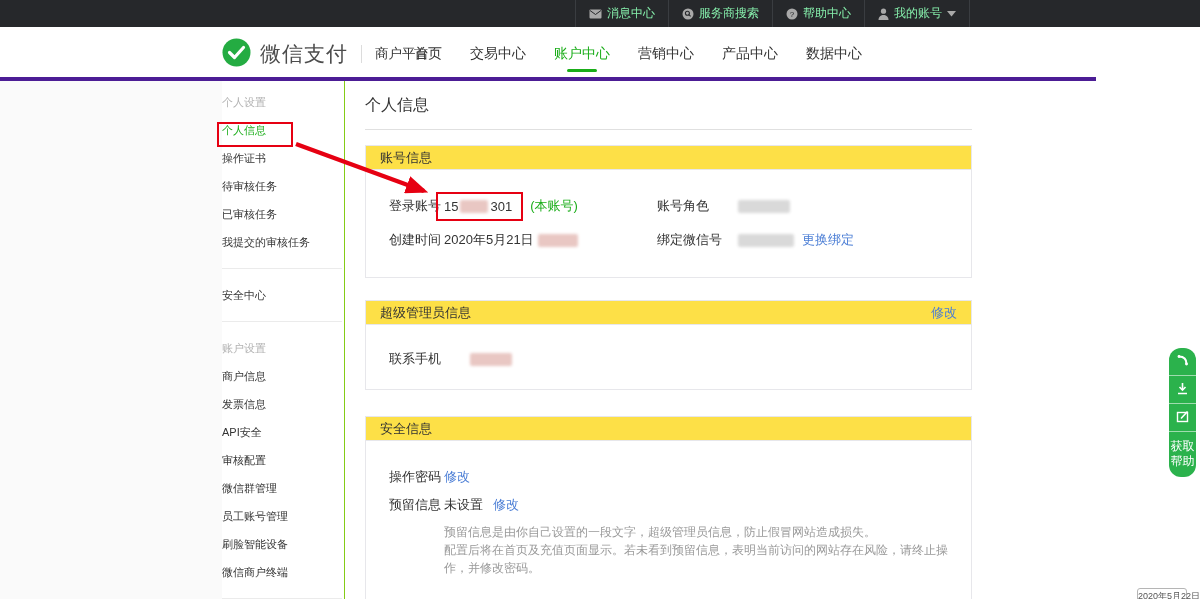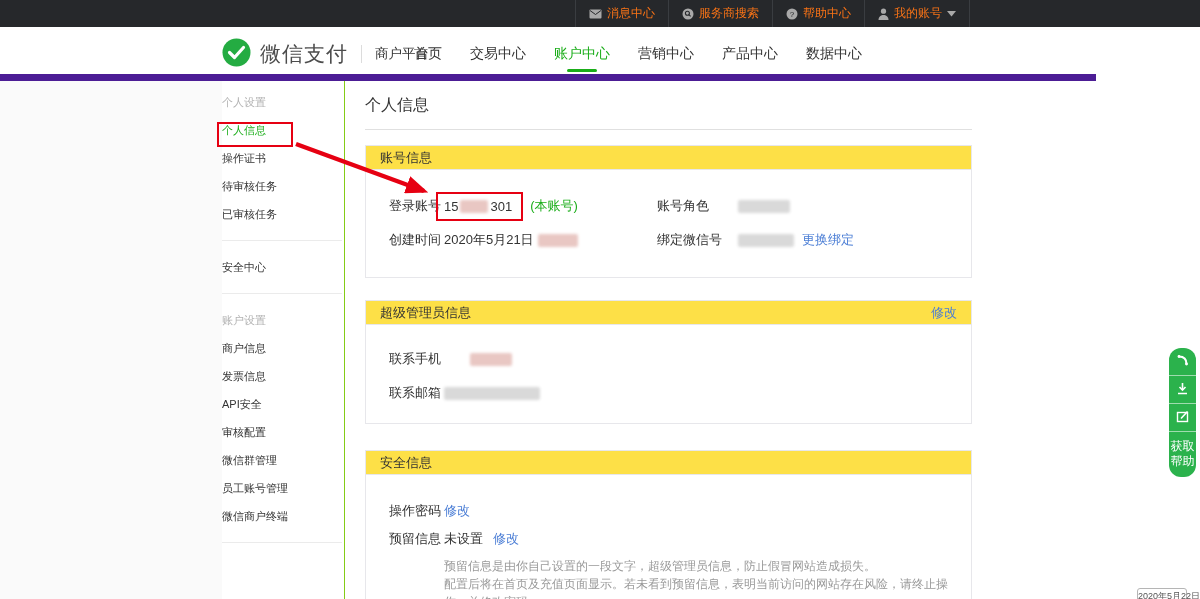--- a/index.html
+++ b/index.html
@@ -4,27 +4,27 @@
 <style>
   * { margin:0; padding:0; box-sizing:border-box; }
   html,body { width:1200px; height:599px; overflow:hidden; background:#fff;
     font-family:"Liberation Sans","DejaVu Sans",sans-serif; }
   .stage { position:relative; width:1200px; height:599px; overflow:hidden; }
 
   
   .topbar { position:absolute; top:0; left:0; width:1200px; height:27px; background:#26282b;
     display:flex; justify-content:flex-end; padding-right:230px; }
   .topbar-item { display:flex; align-items:center; gap:5px; padding:0 13px;
-    border-left:1px solid #3a3d41; color:#f97316; font-size:12px; cursor:pointer; }
+    border-left:1px solid #3a3d41; color:#86efac; font-size:12px; cursor:pointer; }
   .topbar-item:last-child { border-right:1px solid #3a3d41; }
   .topbar-item svg { display:block; }
 
   
   .header { position:absolute; top:27px; left:0; width:1096px; height:54px; background:#fff;
-    border-bottom:7px solid #4c1d95; }
+    border-bottom:4px solid #4c1d95; }
   .logo { position:absolute; left:222px; top:0; height:54px; display:flex; align-items:center; cursor:pointer; }
   .logo-title { font-size:21px; color:#4c4c4c; margin-left:9px; letter-spacing:1px; }
   .logo-divider { width:1px; height:18px; background:#dcdcdc; margin:0 13px; }
   .logo-sub { font-size:13.5px; color:#333; }
   .main-nav { position:absolute; right:234px; top:0; height:54px; display:flex; align-items:center;
     gap:28px; font-size:14px; color:#333; }
   .nav-item { position:relative; cursor:pointer; white-space:nowrap; }
   .nav-item.active { color:#1aad19; }
   .nav-item.active::after { content:""; position:absolute; left:50%; transform:translateX(-50%);
     bottom:-9px; width:30px; height:3px; background:#1aad19; border-radius:1.5px; }
@@ -158,30 +158,32 @@
     </div>
   </div>
 
   <div class="left-gutter"></div>
   <div class="sidebar">
     <div class="side-header">个人设置</div>
     <div class="side-item active">个人信息</div>
     <div class="side-item">操作证书</div>
     <div class="side-item">待审核任务</div>
     <div class="side-item">已审核任务</div>
+    <div class="side-item">我提交的审核任务</div>
     <div class="side-divider"></div>
     <div class="side-item">安全中心</div>
     <div class="side-divider"></div>
     <div class="side-header">账户设置</div>
     <div class="side-item">商户信息</div>
     <div class="side-item">发票信息</div>
     <div class="side-item">API安全</div>
     <div class="side-item">审核配置</div>
     <div class="side-item">微信群管理</div>
     <div class="side-item">员工账号管理</div>
+    <div class="side-item">刷脸智能设备</div>
     <div class="side-item">微信商户终端</div>
     <div class="side-divider"></div>
   </div>
 
   <div class="content">
     <div class="content-title">个人信息</div>
 
     <div class="panel">
       <div class="panel-header">
         <span>账号信息</span>
@@ -222,26 +224,20 @@
         <span>超级管理员信息</span>
         <span class="link">修改</span>
       </div>
       <div class="panel-body">
         <div class="form-row">
           <div class="col col-2">
             <span class="lbl">联系手机</span>
             <span class="chip pink" style="width:42px;"></span>
           </div>
         </div>
-        <div class="form-row">
-          <div class="col col-1">
-            <span class="lbl">联系邮箱</span>
-            <span class="chip" style="width:96px;"></span>
-          </div>
-        </div>
       </div>
     </div>
 
     <div class="panel panel-security">
       <div class="panel-header">
         <span>安全信息</span>
       </div>
       <div class="panel-body">
         <div class="form-row sec-row">
           <span class="lbl">操作密码</span>

